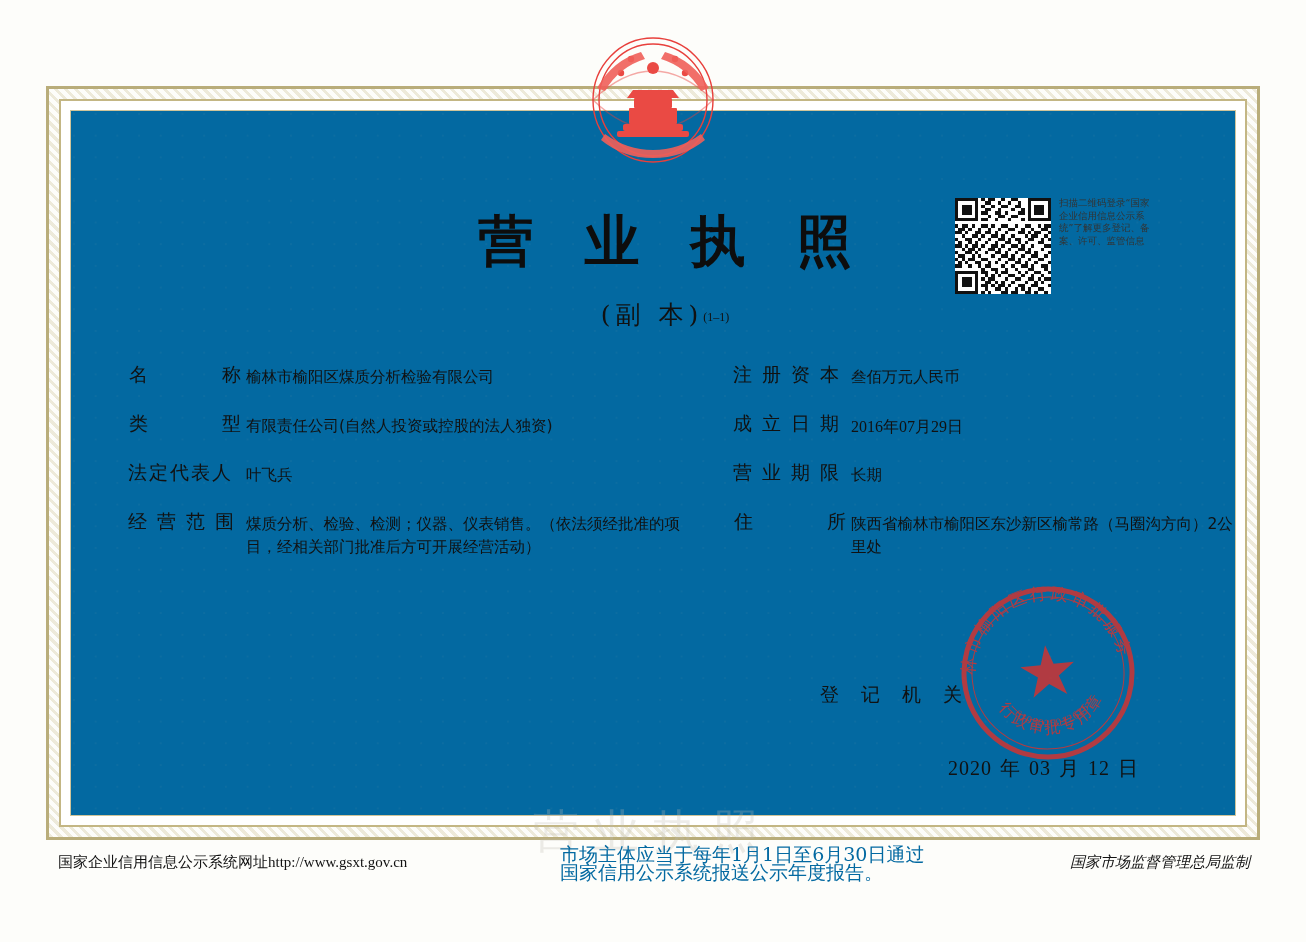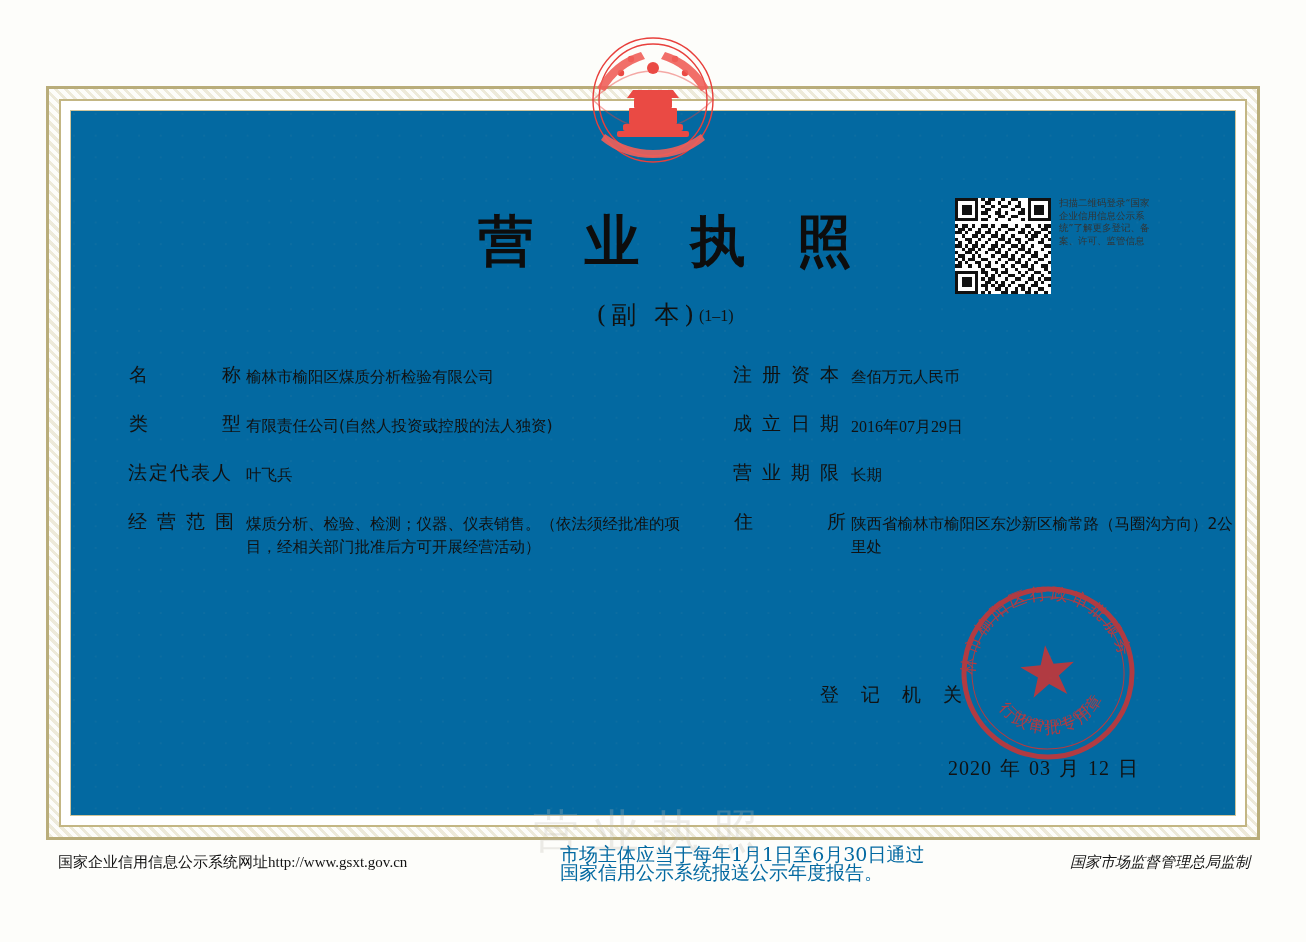--- a/index.html
+++ b/index.html
@@ -112,21 +112,21 @@
   .subtitle {
     position: absolute;
     left: 430px; top: 298px;
     width: 470px;
     text-align: center;
     font-size: 25px;
     color: #111;
     font-family: "DejaVu Serif", serif;
   }
   .subtitle .sub-num {
-    font-size: 16px;
+    font-size: 12px;
     font-family: "Liberation Serif", serif;
     vertical-align: 2px;
   }
   .subtitle .sub-main {
     letter-spacing: 5px;
   }
 
   
   .qr-area {
     position: absolute;

